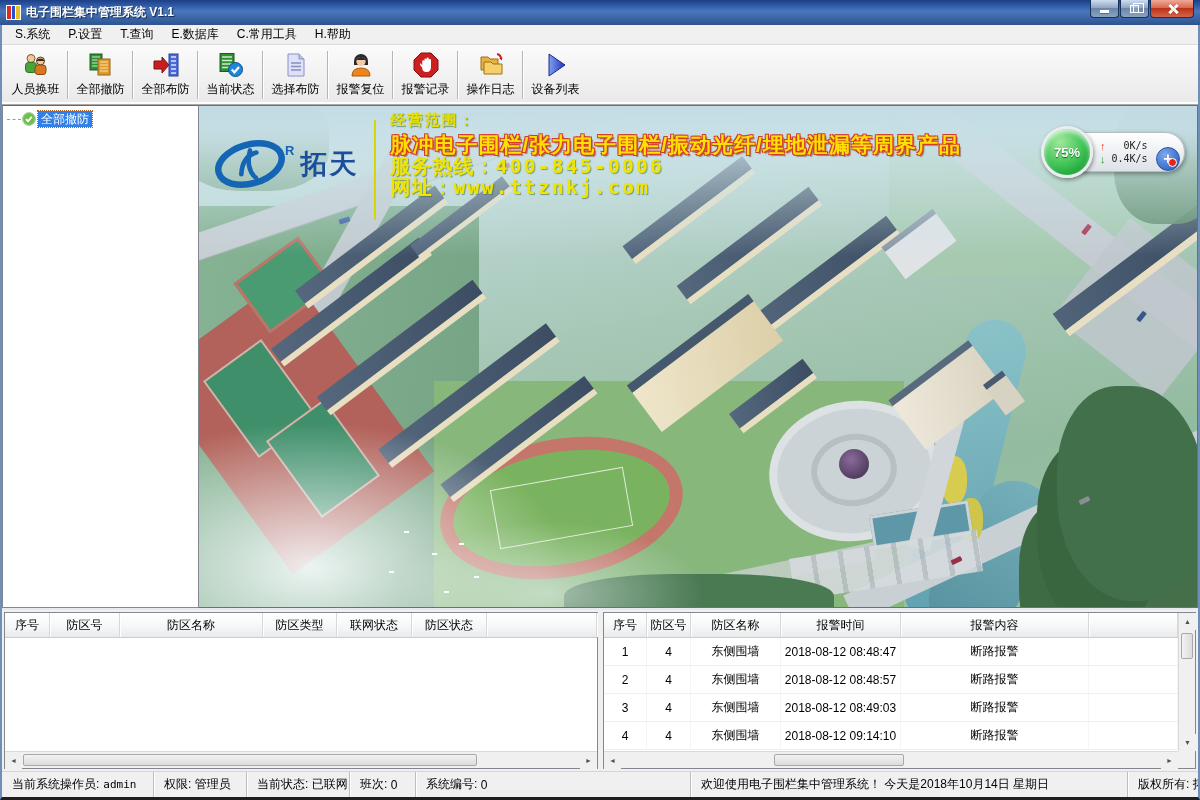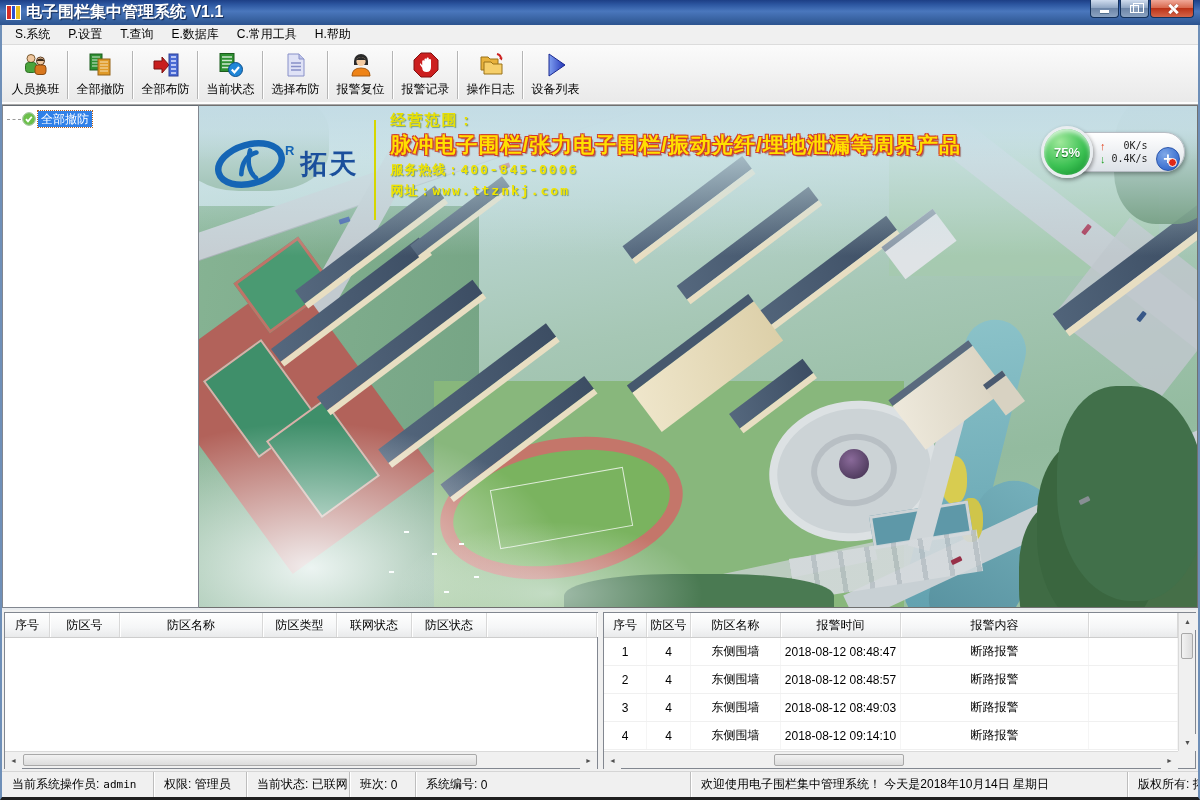--- a/index.html
+++ b/index.html
@@ -10,21 +10,21 @@
 
   
   .titlebar { height:25px; flex:none; display:flex; align-items:center;
     background:linear-gradient(180deg,#1d3f86 0%,#2c56a0 18%,#4a77bd 45%,#37619f 80%,#2c538f 100%);
     padding:0 6px; position:relative; }
   .app-icon { width:15px; height:15px; display:flex; gap:1px; margin-right:5px; background:#fff; padding:1px; }
   .app-icon i { flex:1; display:block; }
   .app-icon i:nth-child(1){ background:#d83026; }
   .app-icon i:nth-child(2){ background:#2b4fd0; }
   .app-icon i:nth-child(3){ background:#e8c020; }
-  .title-text { color:#fff; font-weight:bold; font-size:16px; text-shadow:1px 1px 1px #10264f; }
+  .title-text { color:#fff; font-weight:bold; font-size:12px; text-shadow:1px 1px 1px #10264f; }
   .win-btns { position:absolute; top:0; right:6px; display:flex; }
   .win-btn { height:18px; border:1px solid #14325c; border-top:none; border-radius:0 0 4px 4px;
     margin-left:1px; display:flex; align-items:center; justify-content:center;
     background:linear-gradient(180deg,#cfdcee 0%,#91a7c4 45%,#6d86a8 50%,#8ba3c2 100%); }
   .win-btn.min,.win-btn.restore { width:29px; }
   .win-btn.close { width:44px; background:linear-gradient(180deg,#f0a898 0%,#d96a50 45%,#bc3318 50%,#d4654a 100%); }
   .glyph-min { width:9px; height:3px; background:#fff; box-shadow:0 1px 0 #51708f; margin-top:6px; }
   .glyph-restore { width:9px; height:8px; border:1px solid #fff; position:relative; background:rgba(255,255,255,.15); }
   .glyph-restore:before { content:""; position:absolute; left:2px; top:-3px; width:9px; height:8px; border:1px solid #fff; }
   .glyph-close { position:relative; width:11px; height:11px; }
@@ -64,21 +64,21 @@
   .banner { position:absolute; left:12px; top:6px; z-index:50; display:flex; align-items:flex-start; }
   .logo-block { display:flex; align-items:center; margin-top:22px; }
   .logo-swirl { width:78px; height:60px; }
   .logo-reg { color:#1565b5; font-weight:bold; font-size:13px; margin:-28px 6px 0 -4px; }
   .logo-name { color:#1b4f9c; font-weight:bold; font-size:27px; letter-spacing:2px; }
   .banner-divider { width:2px; height:100px; background:#d6d600; margin:8px 14px 0 16px; }
   .banner-text { line-height:1; }
   .bt-scope { color:#e8e000; font-weight:bold; font-size:15px; letter-spacing:2px; text-shadow:1px 1px 1px rgba(60,110,60,.6); }
   .bt-products { color:#ffe000; font-weight:bold; font-size:21px; letter-spacing:1px; margin-top:7px; white-space:nowrap;
     text-shadow:-1px -1px 0 #d43a28, 1px -1px 0 #d43a28, -1px 1px 0 #d43a28, 1px 1px 0 #d43a28, 2px 2px 1px rgba(120,20,10,.5); }
-  .bt-line { color:#f0e400; font-weight:bold; font-size:13px; letter-spacing:1px; margin-top:8px; text-shadow:1px 1px 1px rgba(60,110,60,.6); }
+  .bt-line { color:#f0e400; font-weight:bold; font-size:20px; letter-spacing:1px; margin-top:1px; text-shadow:1px 1px 1px rgba(60,110,60,.6); }
   .bt-line .latin { font-family:"DejaVu Sans Mono",monospace; letter-spacing:2px; }
 
   
   .speed-widget { position:absolute; top:20px; right:10px; z-index:60; width:146px; height:52px; }
   .sw-pill { position:absolute; left:26px; top:6px; width:118px; height:40px; border-radius:20px;
     background:linear-gradient(180deg,#ffffff,#dde2e8); border:1px solid #b8bdc4; box-shadow:1px 2px 4px rgba(0,0,0,.35);
     display:flex; align-items:center; padding-left:32px; }
   .sw-ball { position:absolute; left:0; top:0; width:52px; height:52px; border-radius:50%;
     background:radial-gradient(circle at 35% 28%,#9fe89a,#3cc153 55%,#1a9a35 85%);
     border:3px solid #e9edf0; box-shadow:1px 2px 4px rgba(0,0,0,.4), inset 0 3px 4px rgba(255,255,255,.7);

